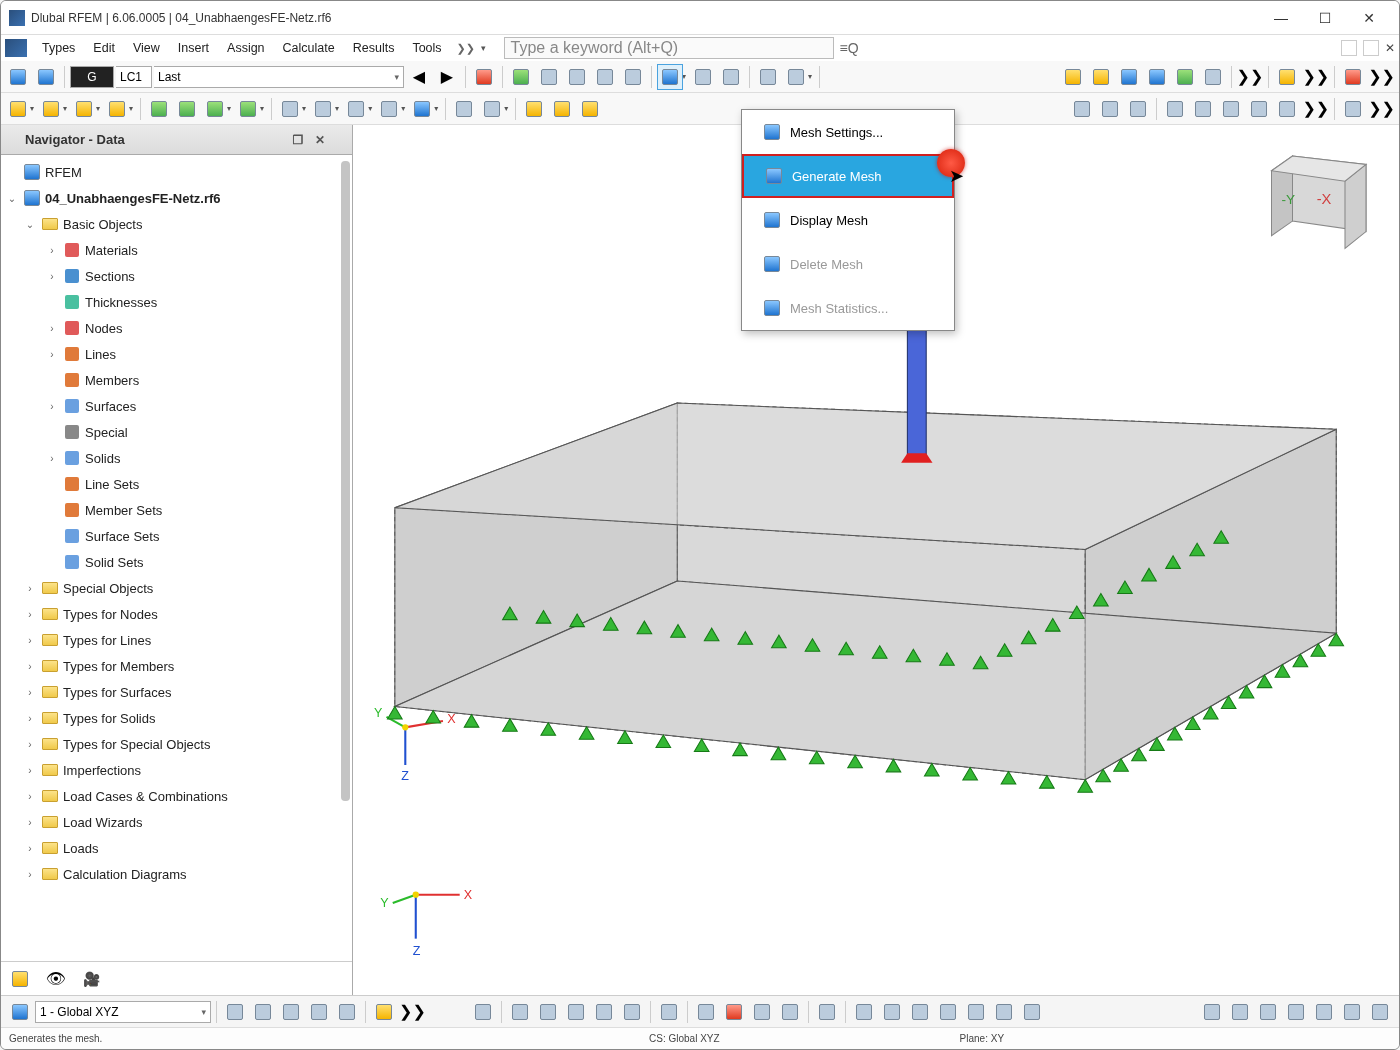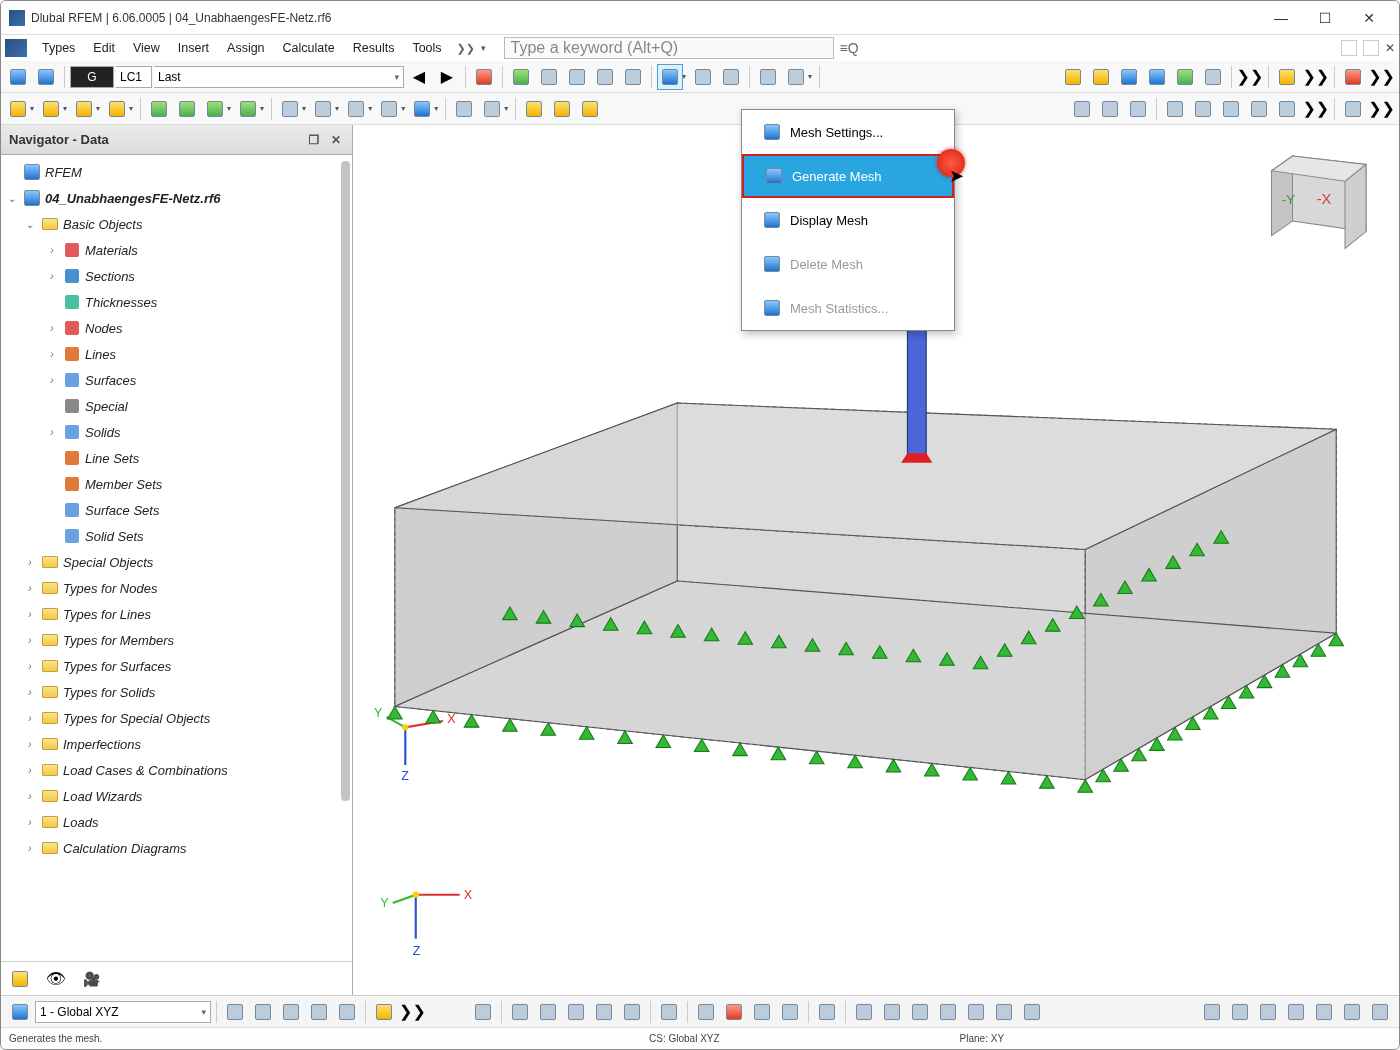--- a/index.html
+++ b/index.html
@@ -24,24 +24,24 @@
 .toolbar { height: 32px; background: #f8f8f8; border-bottom: 1px solid #ddd; display: flex; align-items: center; padding: 0 4px; gap:2px;}
 .tbtn { width: 26px; height: 26px; display: flex; align-items: center; justify-content: center; border: 1px solid transparent; position:relative;}
 .tsep { width: 1px; height: 22px; background: #ccc; margin: 0 3px; }
 .tcombo { height: 22px; border: 1px solid #aaa; font-size: 12px; background:#fff; display:flex; align-items:center; padding:0 4px;}
 .tcombo.dark { background:#222; color:#fff;}
 .tcombo .arr { margin-left:4px; font-size:9px; color:#666;}
 
 
 .main { display: flex; height: calc(100% - 34px - 26px - 32px - 32px - 32px - 22px); }
 .navigator { width: 352px; background: #fff; border-right: 1px solid #aaa; display: flex; flex-direction: column; position:relative;}
-.nav-header { height: 30px; background: linear-gradient(#eaeaea,#dcdcdc); border-bottom: 1px solid #aaa; display: flex; align-items: center; padding: 0 8px; font-size: 13px; font-weight: 600; color:#333;}
+.nav-header { height: 30px; background: linear-gradient(#eaeaea,#dcdcdc); border-bottom: 1px solid #aaa; display: flex; align-items: center; padding: 0 24px; font-size: 13px; font-weight: 600; color:#333;}
 .nav-header .hbtns { margin-left: auto; display:flex; gap:6px;}
 .nav-header .hbtn { width:16px; height:16px; font-size:12px; color:#555; display:flex; align-items:center; justify-content:center;}
-.nav-body { flex: 1; overflow-y: auto; padding: 4px 0; font-size: 13px; position:relative;font-style:italic;}
+.nav-body { flex: 1; overflow-y: auto; padding: 4px 0; font-size: 13px; position:relative;}
 .nav-scroll { position:absolute; right:2px; top:6px; width:9px; height:640px; background:#c4c4c4; border-radius:4px;}
 .tree-row { display: flex; align-items: center; height: 26px; padding-left: 4px; cursor: default; white-space:nowrap;}
 .tree-row .exp { width: 14px; text-align: center; font-size: 10px; color: #666; }
 .tree-row .ico { width: 18px; height: 18px; margin: 0 4px; display:flex; align-items:center; justify-content:center;}
 .tree-row .lbl { color: #222; }
 .tree-row.bold .lbl { font-weight: 600; }
 .ind1 { padding-left: 22px; } .ind2 { padding-left: 44px; }
 .folder { width:16px; height:12px; background: linear-gradient(#fce38a,#f0c94a); border:1px solid #c9a030; border-radius:1px;}
 .nav-footer { height: 34px; border-top:1px solid #ccc; display:flex; align-items:center; padding:0 6px; gap:10px;}
 .nav-footer .fbtn { width:26px; height:26px; display:flex; align-items:center; justify-content:center;}
@@ -366,20 +366,27 @@
               <div style="width:14px;height:14px;background:#e05a5a;border-radius:2px;"></div>
             </span>
       <span class="lbl">Nodes</span>
     </div>
           <div class="tree-row ind2">
       <span class="exp">›</span>
       <span class="ico">
               <div style="width:14px;height:14px;background:#e07a3a;border-radius:2px;"></div>
             </span>
       <span class="lbl">Lines</span>
+    </div>
+          <div class="tree-row ind2">
+      <span class="exp"></span>
+      <span class="ico">
+              <div style="width:14px;height:14px;background:#e07a3a;border-radius:2px;"></div>
+            </span>
+      <span class="lbl">Members</span>
     </div>
           <div class="tree-row ind2">
       <span class="exp">›</span>
       <span class="ico">
               <div style="width:14px;height:14px;background:#6aa0e0;border-radius:2px;"></div>
             </span>
       <span class="lbl">Surfaces</span>
     </div>
           <div class="tree-row ind2">
       <span class="exp"></span>

